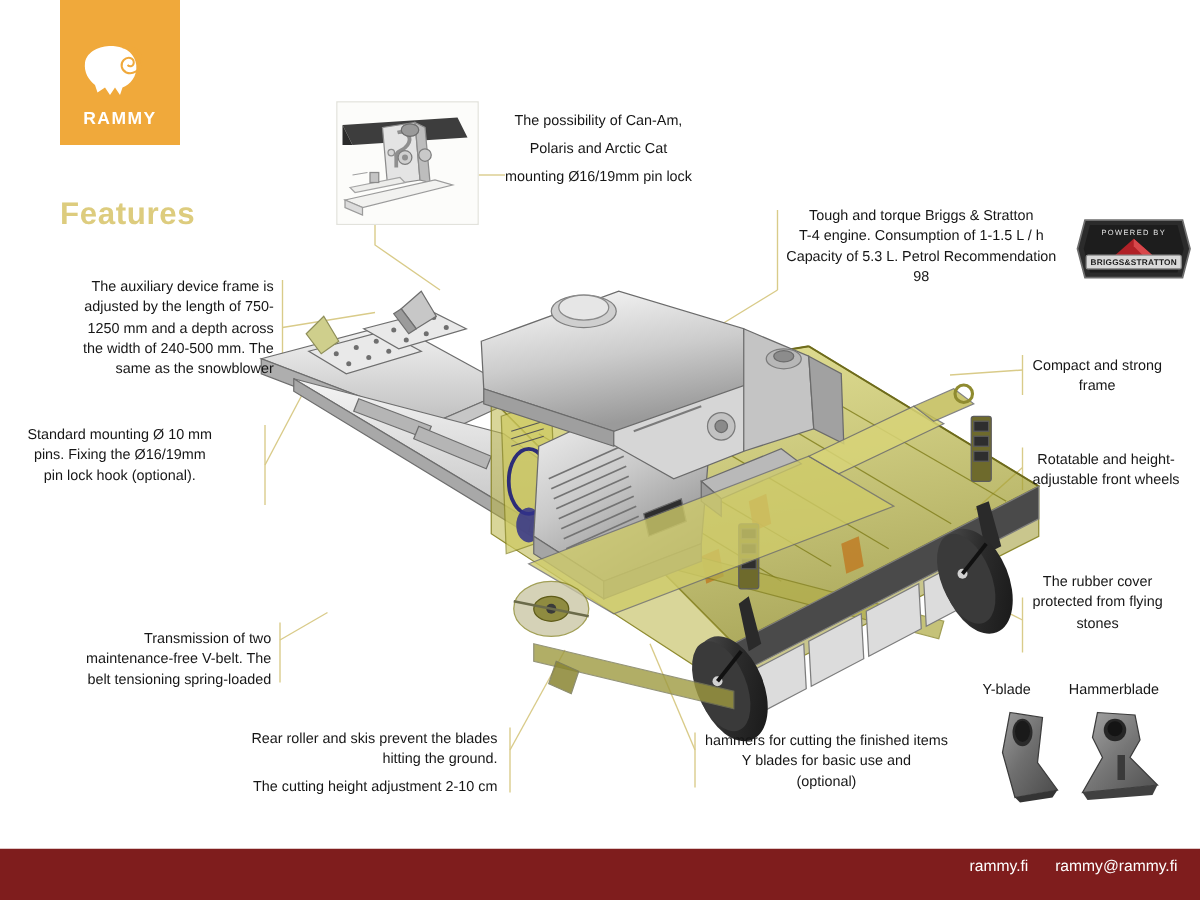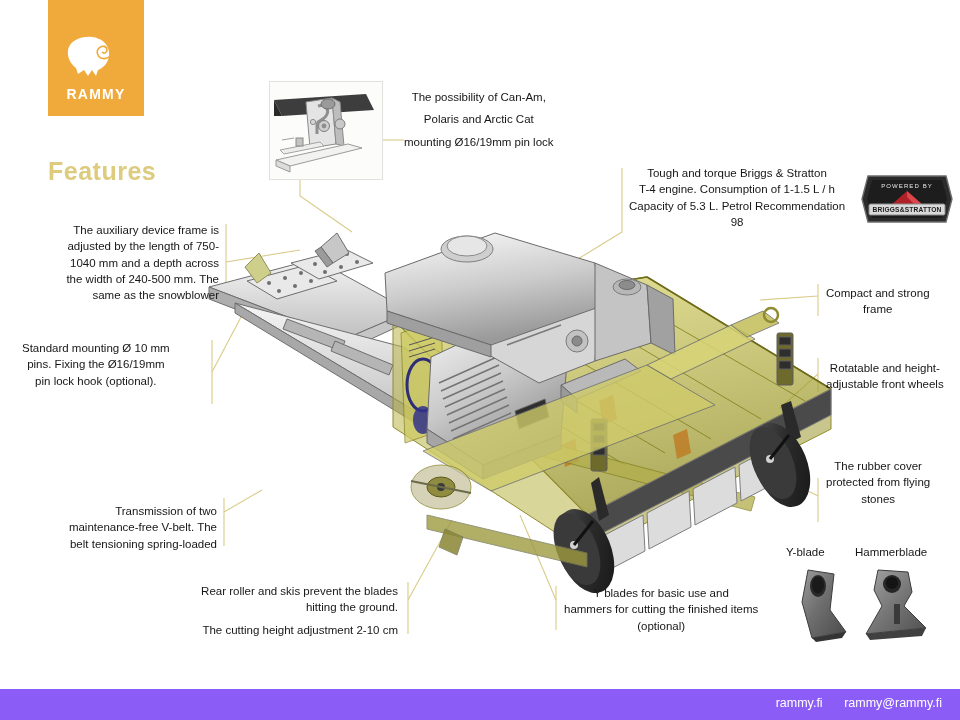--- a/index.html
+++ b/index.html
@@ -45,22 +45,22 @@
   .bs-badge{position:absolute;left:860px;top:170px;width:94px;height:58px;}
 
   
   .blade-label{position:absolute;font-size:11.5px;color:#161616;}
 
   
   #machine{position:absolute;left:195px;top:215px;width:650px;height:420px;}
 
   
   .footer-bar{
-    position:absolute;left:0;bottom:0;width:960px;height:31px;
-    background:#8b5cf6;
+    position:absolute;left:0;bottom:0;width:960px;height:41px;
+    background:#7f1d1d;
   }
   .footer-links{
     position:absolute;right:18px;top:7px;
     font-size:12.5px;color:#ffffff;
   }
   .footer-links span{margin-left:18px;}
 </style>
 </head>
 <body>
 
@@ -356,21 +356,21 @@
   <div class="callout l" style="left:629px;top:165px;">
     <span class="ln">Tough and torque Briggs &amp; Stratton</span>
     <span class="ln">T-4 engine. Consumption of 1-1.5 L / h</span>
     <span class="ln">Capacity of 5.3 L. Petrol Recommendation</span>
     <span class="ln">98</span>
   </div>
 
   <div class="callout r" style="left:14px;top:222px;width:205px;">
     <span class="ln">The auxiliary  device frame is</span>
     <span class="ln">adjusted by the length of 750-</span>
-    <span class="ln">1040  mm  and a depth across</span>
+    <span class="ln">1250  mm  and a depth across</span>
     <span class="ln">the width of 240-500  mm.  The</span>
     <span class="ln">same as the snowblower</span>
   </div>
 
   <div class="callout l" style="left:22px;top:340px;">
     <span class="ln">Standard mounting Ø 10 mm</span>
     <span class="ln">pins. Fixing  the Ø16/19mm</span>
     <span class="ln">pin lock hook (optional).</span>
   </div>
 
@@ -380,22 +380,22 @@
     <span class="ln">belt tensioning spring-loaded</span>
   </div>
 
   <div class="callout r" style="left:180px;top:583px;width:218px;">
     <span class="ln">Rear roller and skis prevent the blades</span>
     <span class="ln">hitting the ground.</span>
     <span class="ln" style="margin-top:6px;">The cutting height adjustment 2-10 cm</span>
   </div>
 
   <div class="callout l" style="left:564px;top:585px;">
+    <span class="ln">hammers for cutting the finished items</span>
     <span class="ln">Y blades for basic use and</span>
-    <span class="ln">hammers for cutting the finished items</span>
     <span class="ln">(optional)</span>
   </div>
 
   <div class="callout l" style="left:826px;top:285px;">
     <span class="ln">Compact and strong</span>
     <span class="ln">frame</span>
   </div>
 
   <div class="callout l" style="left:826px;top:360px;">
     <span class="ln">Rotatable and height-</span>

